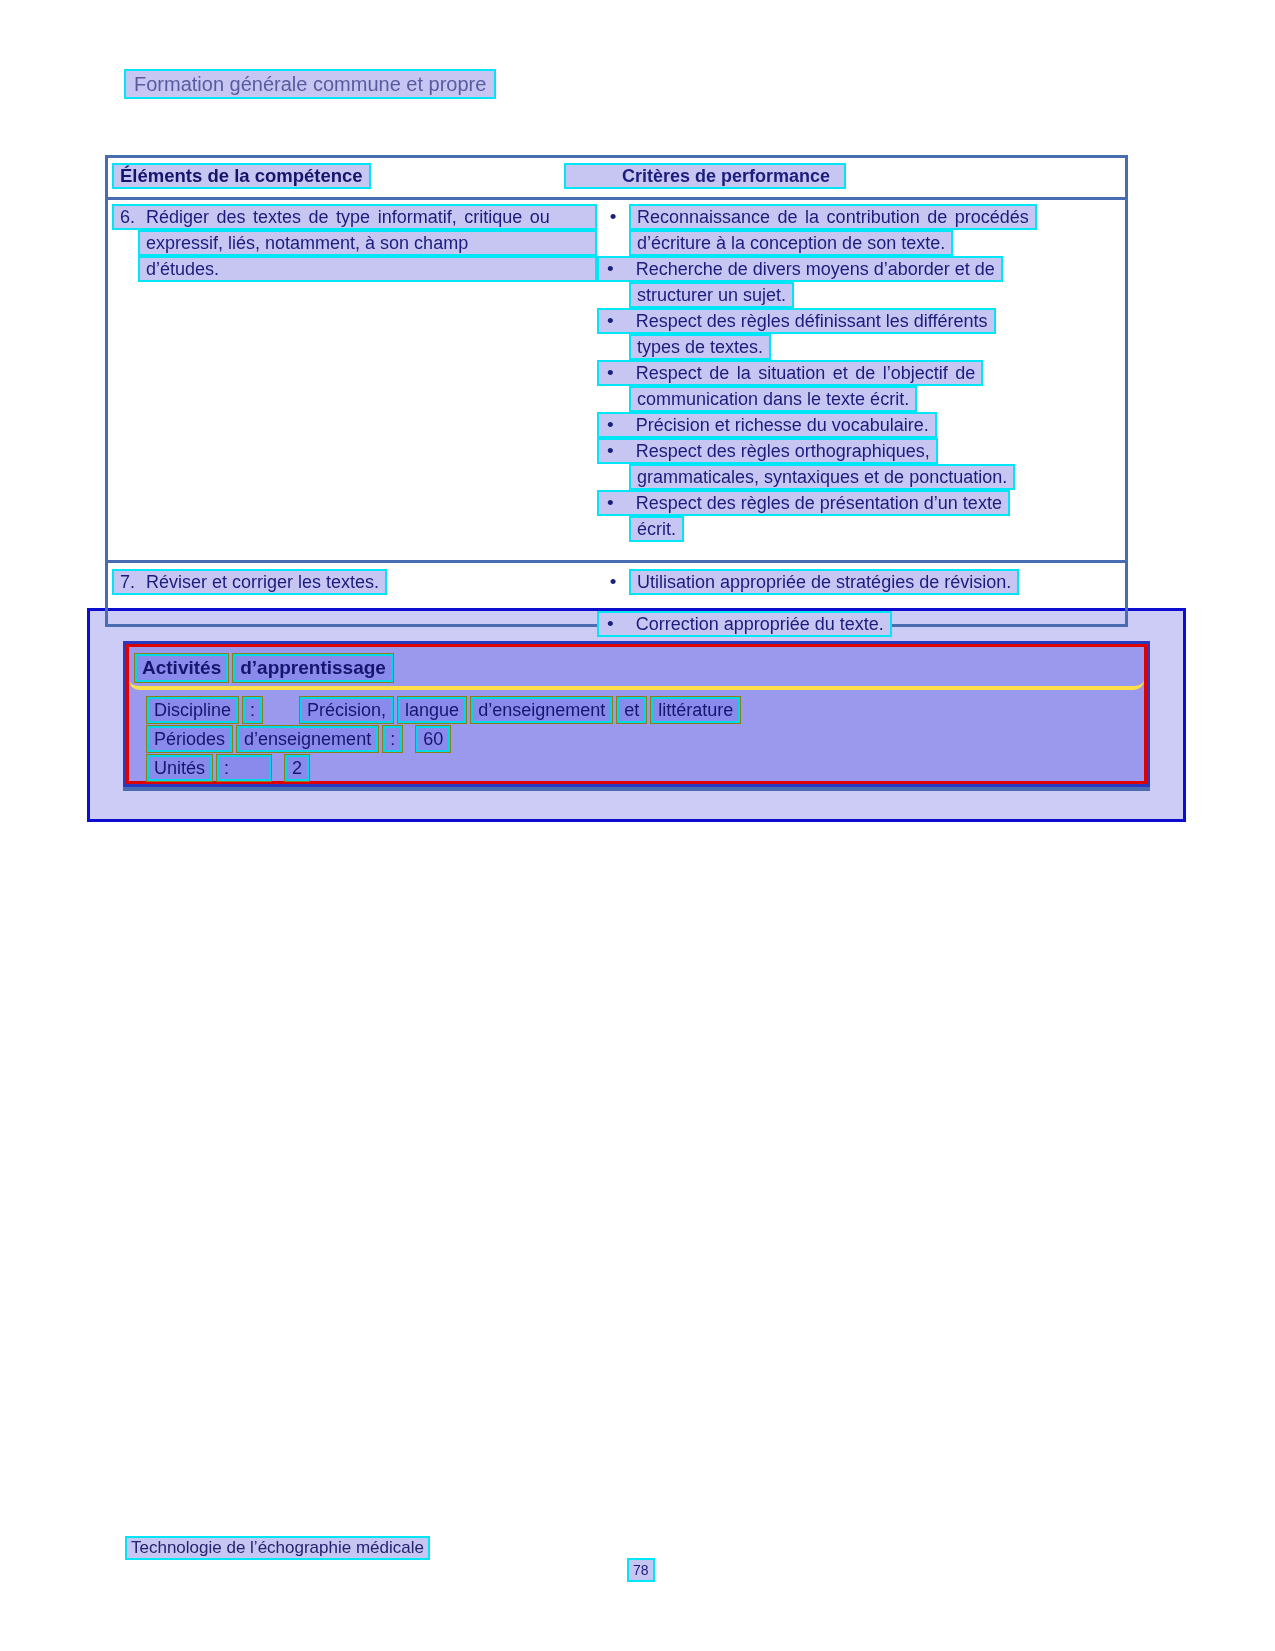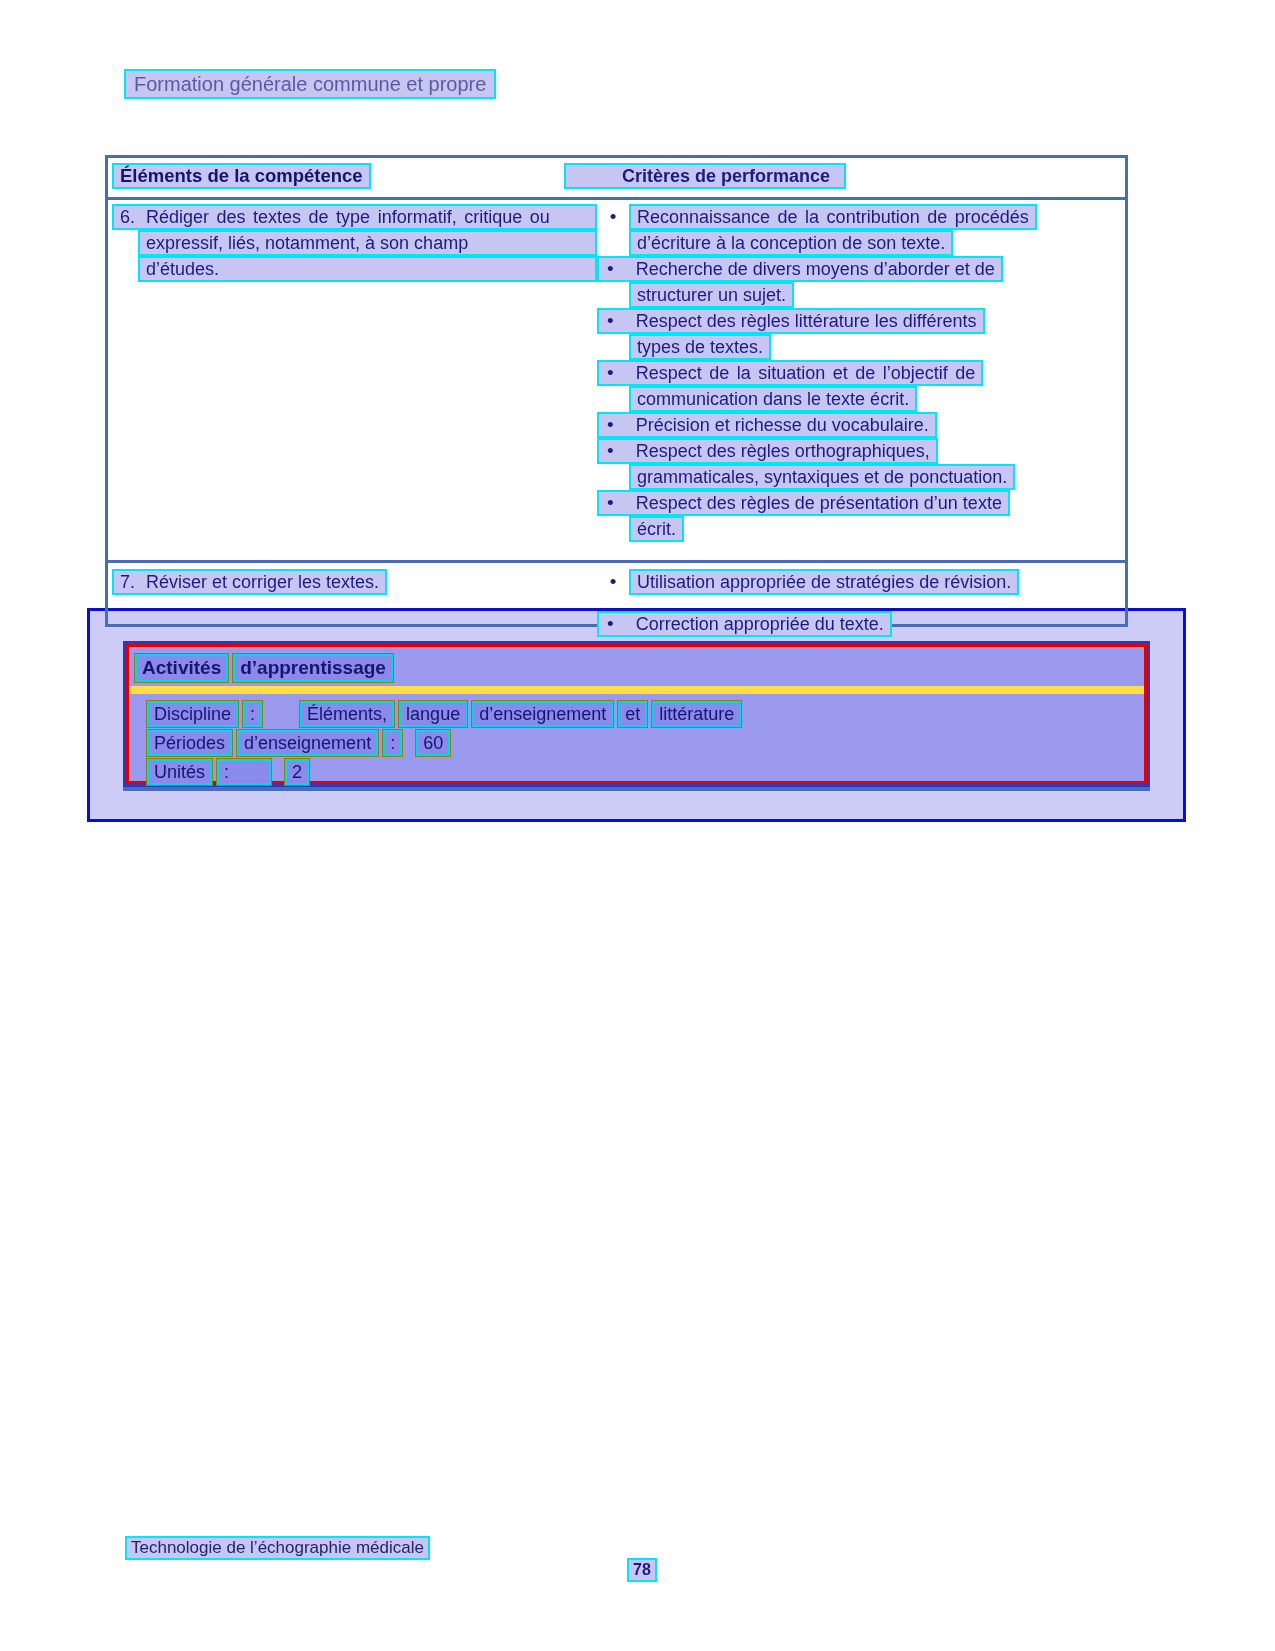--- a/index.html
+++ b/index.html
@@ -49,35 +49,35 @@
   .sp{flex:0 0 32px;}
   .js{word-spacing:2.5px;}
   .mt16{margin-top:16px;}
   
   .actbox{
     position:absolute;left:123px;top:641px;width:1027px;height:146px;
     box-sizing:border-box;border:3px solid #2a3ac0;z-index:3;
     box-shadow:0 4px 0 var(--tableBorder);
   }
   .actinner{width:100%;height:100%;box-sizing:border-box;border:3px solid var(--red);background:var(--innerFill);}
-  .act-title-row{padding:7px 6px 0 6px;height:32px;border-bottom:8px solid #fde047;box-sizing:content-box;}
+  .act-title-row{padding:7px 6px 0 6px;height:32px;border-bottom:4px solid #fde047;box-sizing:content-box;border-radius:10px;}
   .act-rows{padding:7px 6px 0 6px;}
   .act-row{display:flex;height:26px;margin-bottom:3px;align-items:center;margin-left:12px;}
   .tok{
     display:inline-flex;align-items:center;height:26px;box-sizing:border-box;
     background:var(--tokFill);border:2px solid var(--tokCyan);outline:1px solid var(--olive);
     padding:0 5px;margin-right:5px;font-size:18px;white-space:nowrap;color:#16166e;
   }
   .tok.bold{font-weight:bold;font-size:19px;height:28px;}
   .gap36{margin-right:38px;}
   .gap14{margin-right:14px;}
   .wide{padding-right:40px;margin-right:14px;}
   
   .footer-line{position:absolute;left:125px;top:1536px;height:24px;font-size:17px;padding:8px 4px;color:#23236e;}
-  .page-num{position:absolute;left:627px;top:1558px;height:24px;font-size:16px;padding:0 4px;font-weight:bold;}
+  .page-num{position:absolute;left:627px;top:1558px;height:24px;font-size:14px;padding:0 4px;}
 </style>
 </head>
 <body>
 
 <span class="hl page-title">Formation générale commune et propre</span>
 
 <div class="outerbox"></div>
 
 <div class="ctable">
   <div class="thead">
@@ -133,21 +133,21 @@
           <span class="hl">
             <span>structurer un sujet.</span>
           </span>
         </div>
     </div>
     <div class="tline">
       <div class="lcol"></div>
       <div class="rcol">
           <span class="hl">
             <span class="dot-in">•</span>
-            <span>Respect des règles littérature les différents</span>
+            <span>Respect des règles définissant les différents</span>
           </span>
         </div>
     </div>
     <div class="tline">
       <div class="lcol"></div>
       <div class="rcol">
           <span class="sp"></span>
           <span class="hl">
             <span>types de textes.</span>
           </span>
@@ -247,21 +247,21 @@
 
 <div class="actbox">
   <div class="actinner">
     <div class="act-title-row">
       <span class="tok bold">Activités</span><span class="tok bold">d’apprentissage</span>
     </div>
     <div class="act-rows">
       <div class="act-row">
         <span class="tok">Discipline</span>
           <span class="tok gap36">:</span>
-          <span class="tok">Éléments,</span>
+          <span class="tok">Précision,</span>
           <span class="tok">langue</span>
           <span class="tok">d’enseignement</span>
           <span class="tok">et</span>
           <span class="tok">littérature</span>
       </div>
       <div class="act-row">
         <span class="tok">Périodes</span>
           <span class="tok">d’enseignement</span>
           <span class="tok gap14">:</span>
           <span class="tok">60</span>

